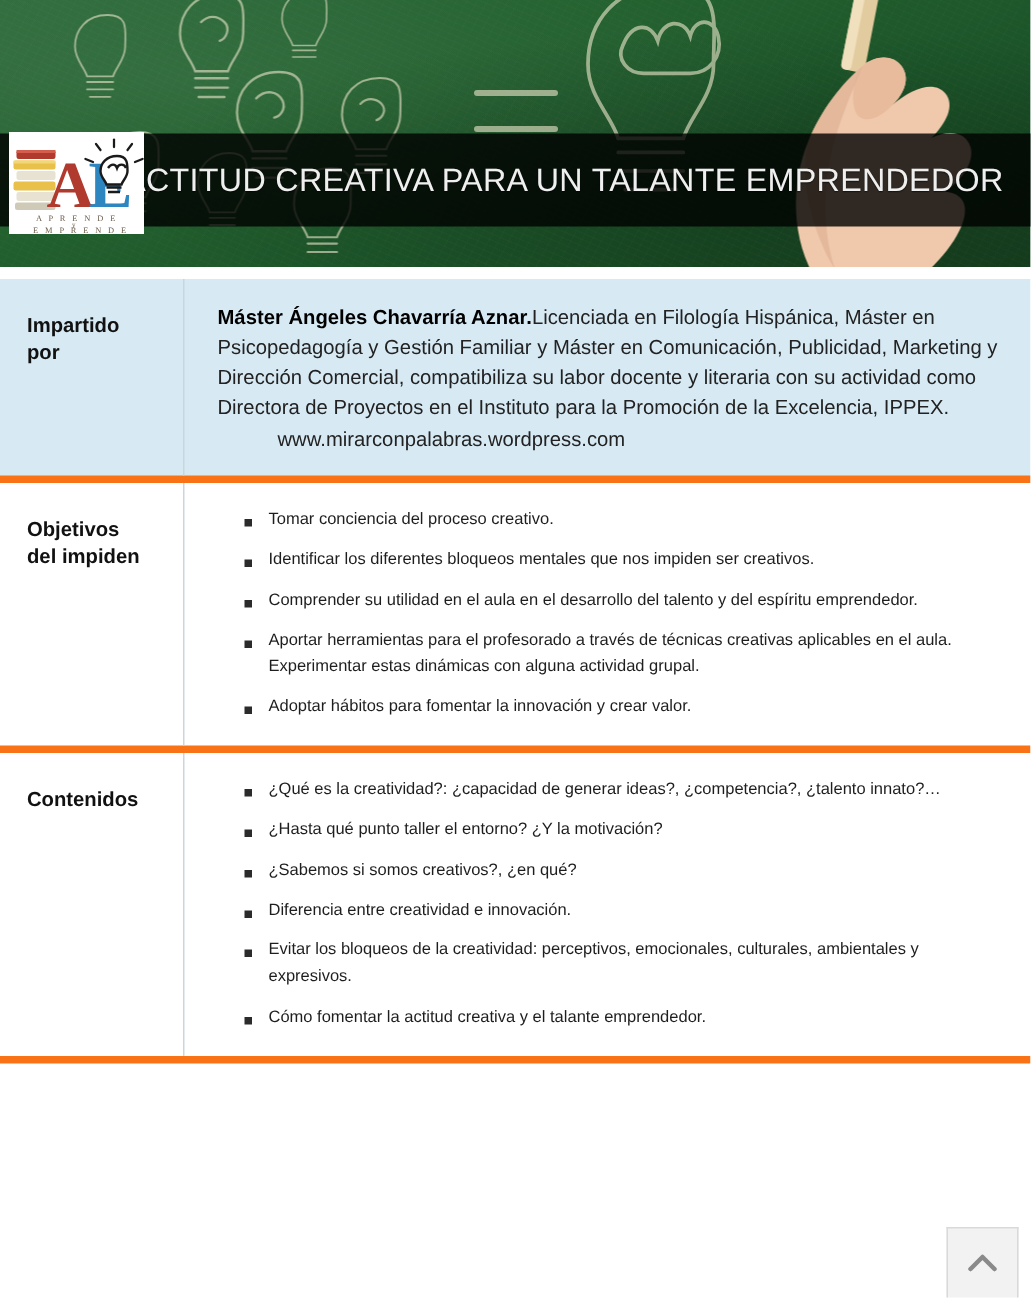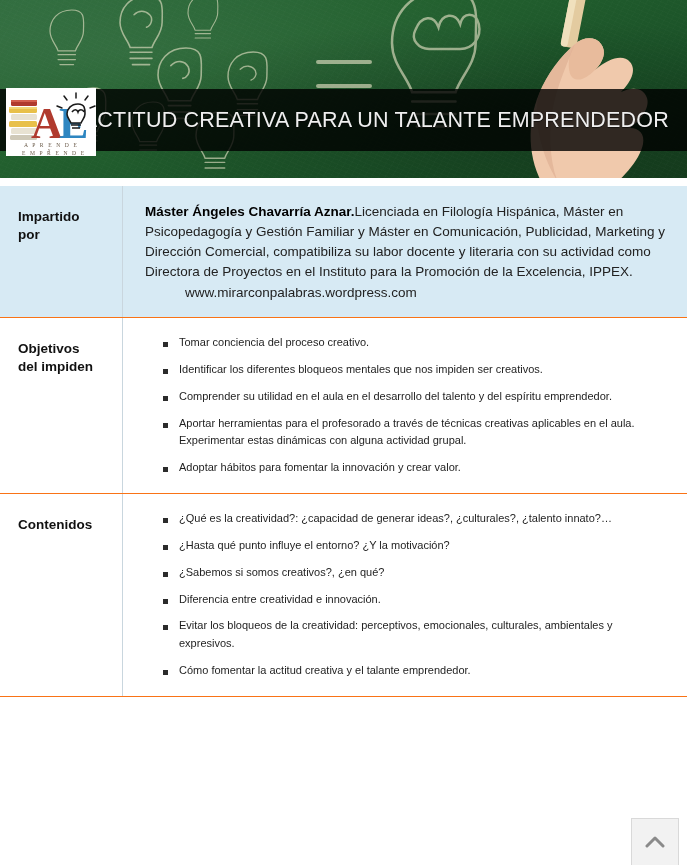--- a/index.html
+++ b/index.html
@@ -66,21 +66,21 @@
     z-index: 5;
     overflow: hidden;
   }
 
   
   .gap { height: 8px; background: #fff; }
   .sheet { width: 687px; background:#fff; }
   .row {
     display: flex;
     width: 687px;
-    border-bottom: 1px solid #f97316;
+    border-bottom: 5px solid #f97316;
   }
   .row.shaded { background: #d7eaf4; }
   .row.plain  { background: #ffffff; }
   .cell-label {
     width: 123px;
     flex: 0 0 123px;
     padding: 22px 12px 14px 18px;
     border-right: 1px solid #c9d6de;
   }
   .cell-label span {
@@ -284,22 +284,22 @@
       </ul>
     </div>
   </div>
 
   <div class="row plain">
     <div class="cell-label">
       <span>Contenidos</span>
     </div>
     <div class="cell-body">
       <ul class="bul">
-        <li>¿Qué es la creatividad?: ¿capacidad de generar ideas?, ¿culturales?, ¿talento innato?…</li>
-        <li>¿Hasta qué punto influye el entorno? ¿Y la motivación?</li>
+        <li>¿Qué es la creatividad?: ¿capacidad de generar ideas?, ¿competencia?, ¿talento innato?…</li>
+        <li>¿Hasta qué punto taller el entorno? ¿Y la motivación?</li>
         <li>¿Sabemos si somos creativos?, ¿en qué?</li>
         <li>Diferencia entre creatividad e innovación.</li>
         <li>Evitar los bloqueos de la creatividad: perceptivos, emocionales, culturales, ambientales y expresivos.</li>
         <li>Cómo fomentar la actitud creativa y el talante emprendedor.</li>
       </ul>
     </div>
   </div>
 
 </div>
 

